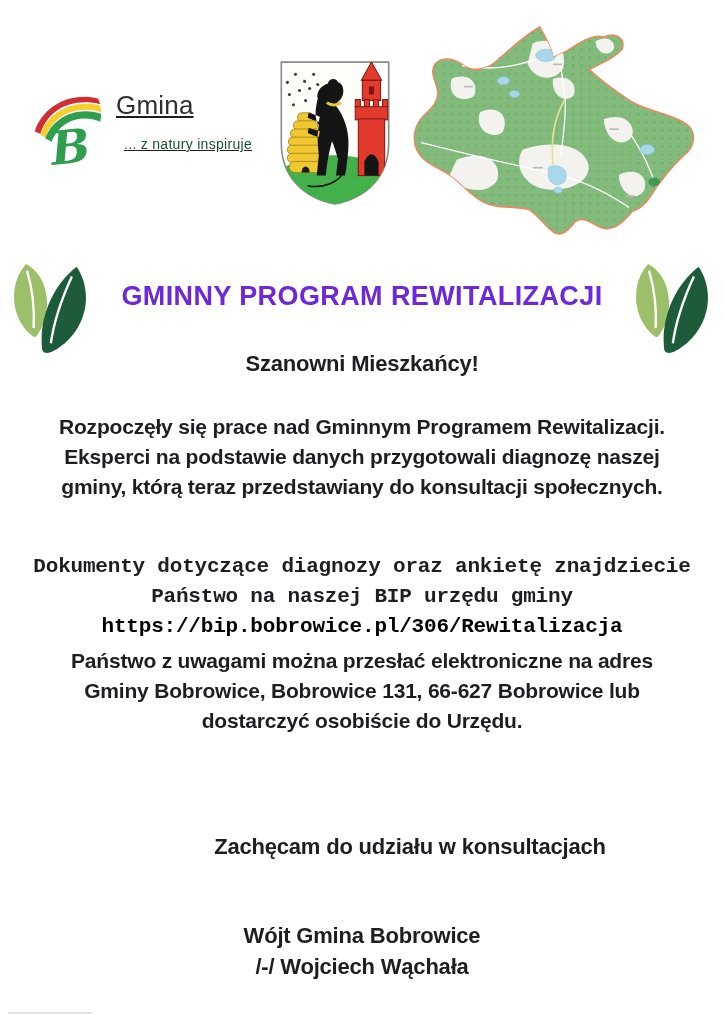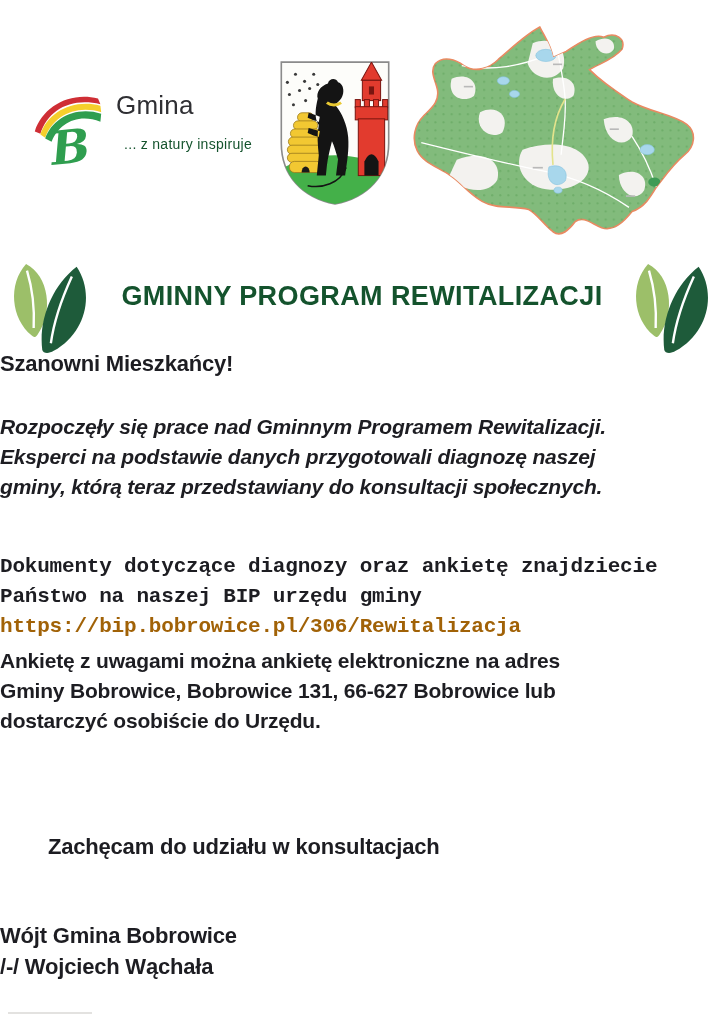--- a/index.html
+++ b/index.html
@@ -1,42 +1,42 @@
 <!DOCTYPE html>
 <html><head>
 <meta charset="utf-8">
 <style>
   html,body{margin:0;padding:0;background:#fff;}
   .page{position:relative;width:724px;height:1024px;background:#ffffff;overflow:hidden;
         font-family:"Liberation Sans",sans-serif;color:#1d1d22;}
   
   .logo{position:absolute;left:30px;top:86px;display:flex;align-items:flex-start;}
   .logo-mark{width:80px;height:86px;}
-  .logo-text{margin-left:6px;margin-top:4px;line-height:1.0;}
+  .logo-text{margin-left:6px;margin-top:4px;line-height:1.0;text-decoration:underline;}
   .logo-line{font-size:26px;color:#2f2f33;letter-spacing:0.2px;line-height:30px;}
   .logo-tagline{font-size:14px;color:#14532d;margin-top:17px;padding-left:8px;letter-spacing:0.3px;}
   .crest{position:absolute;left:271px;top:54px;width:128px;height:154px;}
   .map{position:absolute;left:401px;top:23px;width:304px;height:229px;}
   
   .leafpair{position:absolute;top:258px;width:84px;height:96px;}
   .leafpair.left{left:6px;}
   .leafpair.right{left:628px;}
   .title{position:absolute;top:281px;left:0;width:100%;margin:0;text-align:center;
-         font-size:27px;font-weight:bold;color:#14532d;letter-spacing:0.4px;}
+         font-size:27px;font-weight:bold;color:#6d28d9;letter-spacing:0.4px;}
   
-  .tblock{position:absolute;left:0;width:100%;font-weight:bold;
+  .tblock{position:absolute;left:0;width:100%;text-align:center;font-weight:bold;
           font-size:21px;line-height:30px;letter-spacing:-0.2px;white-space:nowrap;}
   .salutation{top:349px;font-size:22px;}
-  .p-intro{top:412px;font-style:italic;}
+  .p-intro{top:412px;}
   .p-docs{top:552px;font-family:Liberation Mono, monospace;}
   .p-survey{top:646px;}
   .closing{top:832px;font-size:22px;padding-left:48px;}
   .signature{top:920px;line-height:31px;font-size:22px;}
   .blue{color:#1b74c8;}
-  a.blue{text-decoration:none;color:#a16207;cursor:pointer;}
+  a.blue{text-decoration:none;color:#000000;cursor:pointer;}
   .scan-line{position:absolute;left:8px;top:1012px;width:84px;height:2px;background:#e3e2e0;}
 </style>
 </head>
 <body>
 
 <div class="page">
 
   <div class="logo">
     <svg class="logo-mark" viewBox="0 0 100 104">
       <path d="M6,55 C16,24 50,5 85,14 L88,21 C52,12 22,28 13,58 Z" fill="#cf2e35"></path>
@@ -192,21 +192,21 @@
     <div>gminy, którą teraz przedstawiany do konsultacji społecznych.</div>
   </div>
 
   <div class="tblock p-docs">
     <div>Dokumenty dotyczące diagnozy oraz ankietę znajdziecie</div>
     <div>Państwo na naszej BIP urzędu gminy</div>
     <div><a class="blue">https://bip.bobrowice.pl/306/Rewitalizacja</a></div>
   </div>
 
   <div class="tblock p-survey">
-    <div>Ankietę z uwagami można ankietę elektroniczne na adres</div>
+    <div>Państwo z uwagami można przesłać elektroniczne na adres</div>
     <div>Gminy Bobrowice, Bobrowice 131, 66-627 Bobrowice lub</div>
     <div>dostarczyć osobiście do Urzędu.</div>
   </div>
 
   <div class="tblock closing">Zachęcam do udziału w konsultacjach</div>
 
   <div class="tblock signature">
     <div>Wójt Gmina Bobrowice</div>
     <div>/-/ Wojciech Wąchała</div>
   </div>

